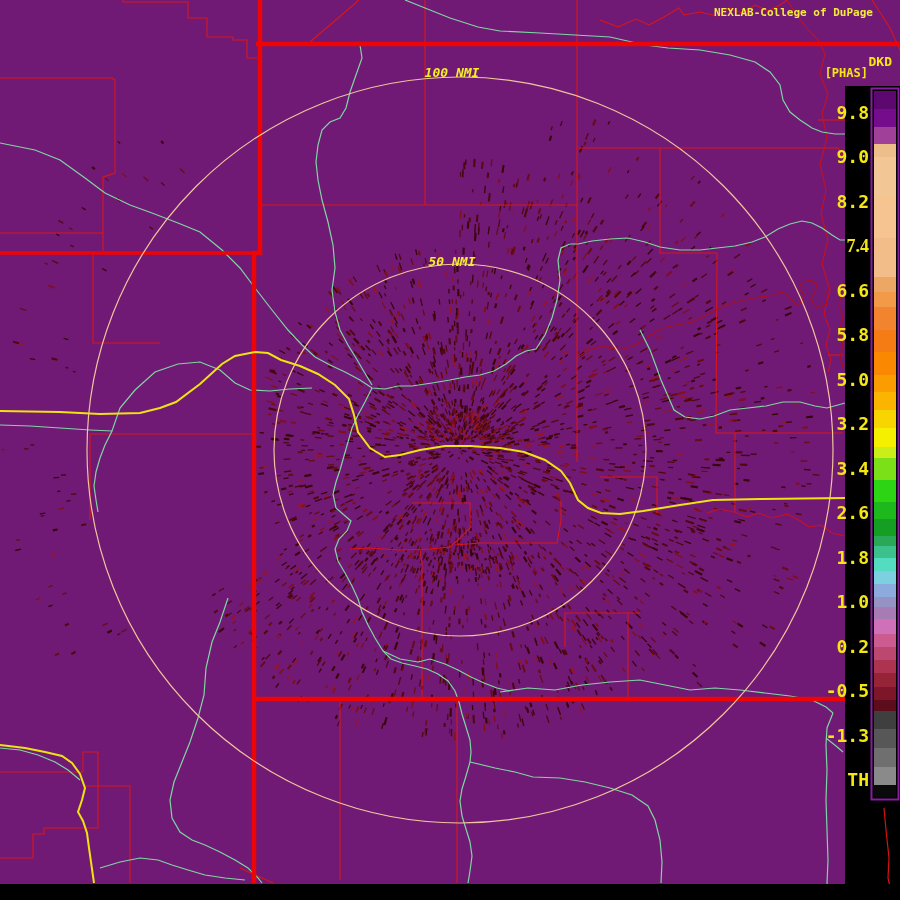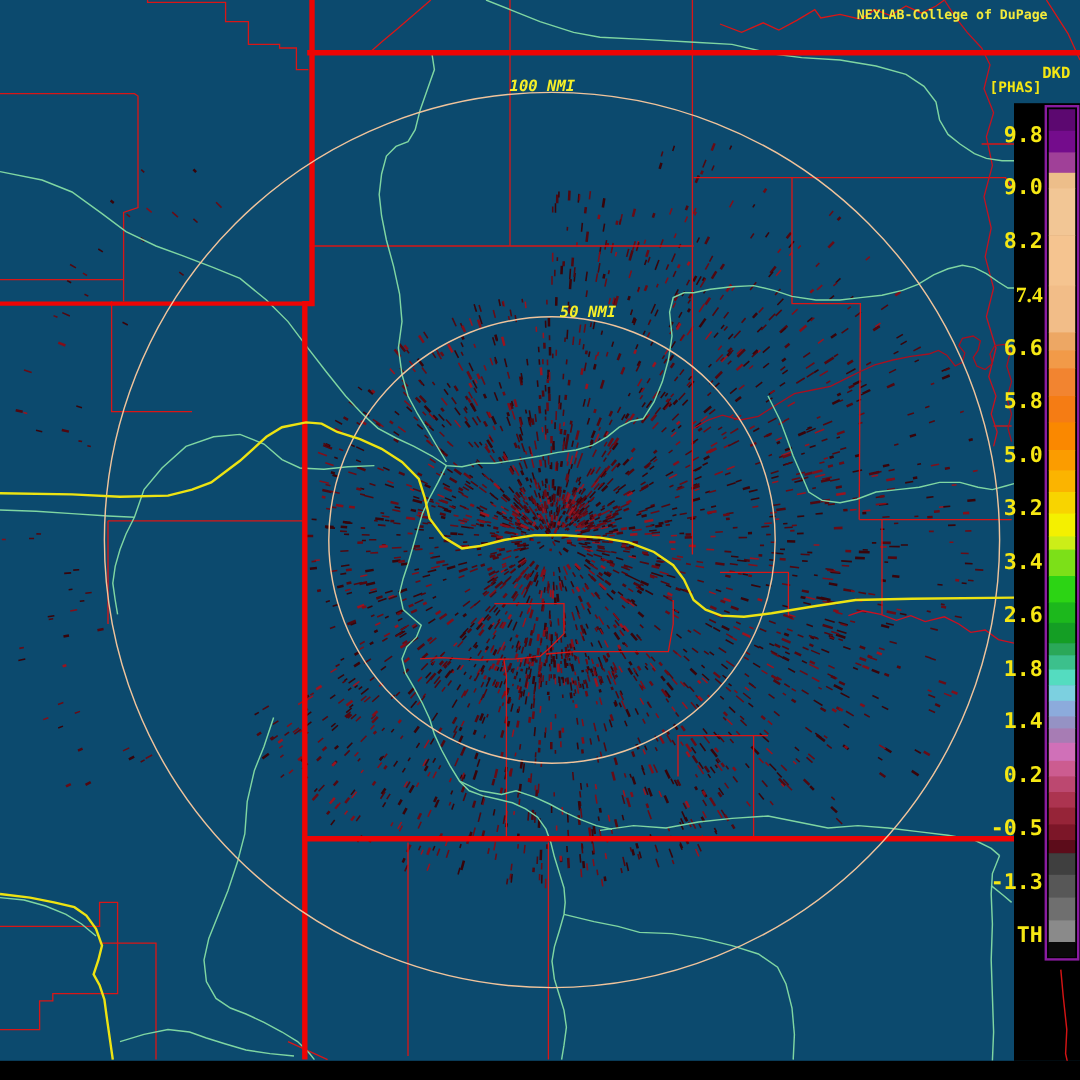--- a/index.html
+++ b/index.html
@@ -1,16 +1,16 @@
 <!DOCTYPE html>
 <html><head>
 <meta charset="utf-8">
 <style>
   html,body{margin:0;padding:0;background:#000;}
-  .stage{position:relative;width:900px;height:900px;background:#0c4a6e;overflow:hidden;
+  .stage{position:relative;width:900px;height:900px;background:#701a75;overflow:hidden;
          font-family:"DejaVu Sans Mono","Liberation Mono",monospace;}
   #map-svg{position:absolute;left:0;top:0;}
   .ovl{position:absolute;white-space:pre;}
   .app-title{top:6px;left:714px;color:#f2ea3c;font-size:11px;font-weight:bold;letter-spacing:0px;}
   .logo{top:3px;left:880px;}
   .dkd{top:54px;right:8px;color:#f5e713;font-size:13px;font-weight:bold;}
   .phas{top:66px;right:32px;color:#f5e713;font-size:12px;font-weight:bold;}
   .tick{position:absolute;right:31px;color:#f5e713;font-size:18px;font-weight:bold;
         height:18px;line-height:18px;text-align:right;}
   .ring-label{color:#f5ef28;font-size:13px;font-weight:bold;font-style:italic;transform:translate(-50%,-50%);}
@@ -165,24 +165,24 @@
       <div class="tick" style="top: 148px;">9.0</div>
       <div class="tick" style="top: 193px;">8.2</div>
       <div class="tick" style="top: 237px; font-family: Liberation Serif, serif;">7.4</div>
       <div class="tick" style="top: 282px;">6.6</div>
       <div class="tick" style="top: 326px;">5.8</div>
       <div class="tick" style="top: 371px;">5.0</div>
       <div class="tick" style="top: 415px;">3.2</div>
       <div class="tick" style="top: 460px;">3.4</div>
       <div class="tick" style="top: 504px;">2.6</div>
       <div class="tick" style="top: 549px;">1.8</div>
-      <div class="tick" style="top: 593px;">1.4</div>
+      <div class="tick" style="top: 593px;">1.0</div>
       <div class="tick" style="top: 638px; text-align: right;">0.2</div>
       <div class="tick" style="top: 682px;">-0.5</div>
       <div class="tick" style="top: 727px;">-1.3</div>
       <div class="tick" style="top: 771px;">TH</div>
     </div>
 
   <div class="ovl ring-label" id="ring100" style="left: 452px; top: 72px;">100 NMI</div>
-  <div class="ovl ring-label" id="ring50" style="left: 452px; top: 261px; margin-left: 38px;">50 NMI</div>
+  <div class="ovl ring-label" id="ring50" style="left: 452px; top: 261px;">50 NMI</div>
 
   <div class="caption-bar"></div>
 </div>
 
 </body></html>

